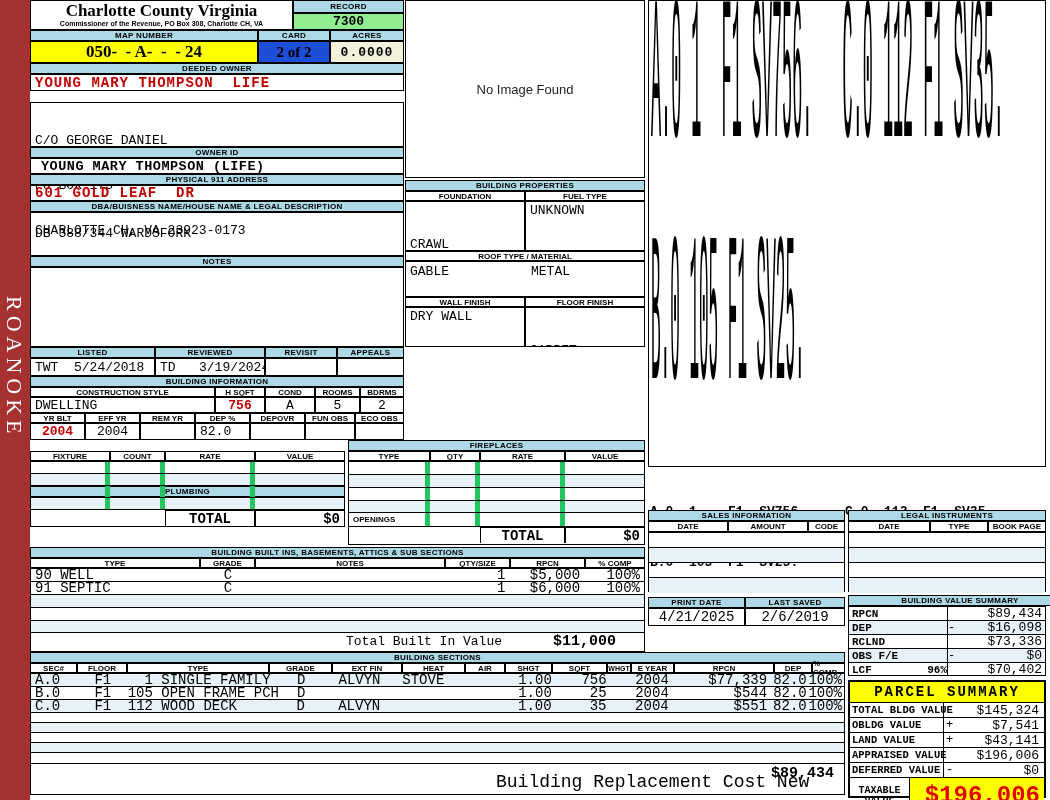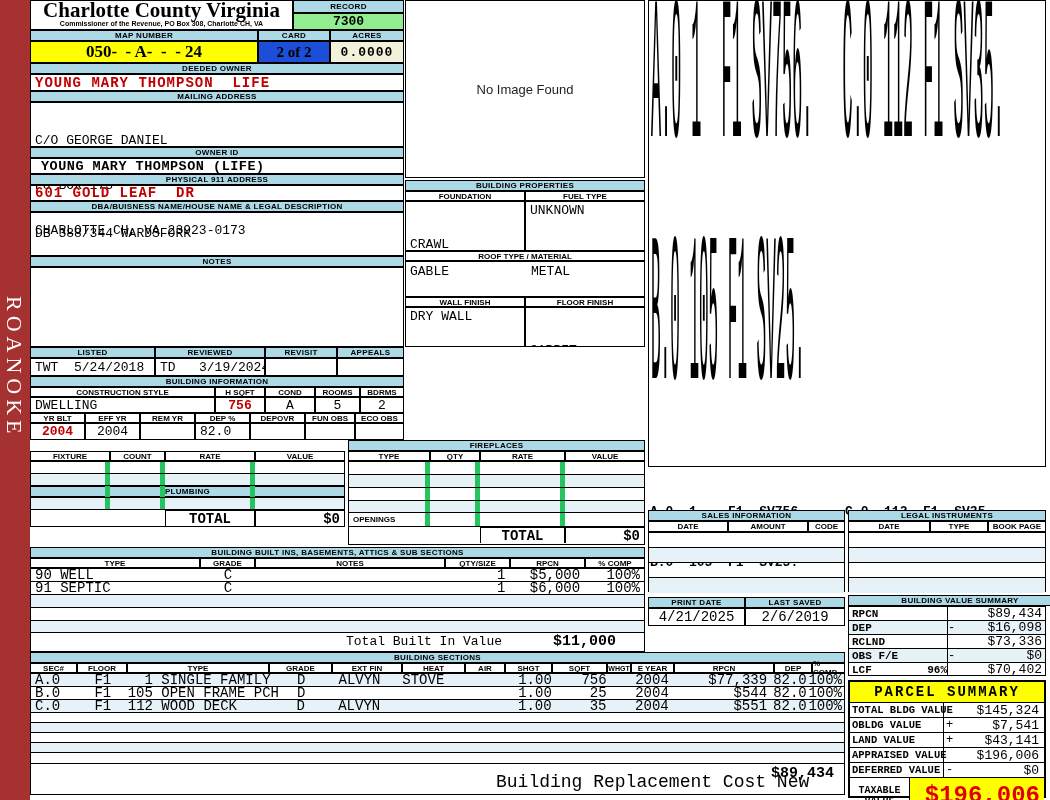--- a/index.html
+++ b/index.html
@@ -34,21 +34,21 @@
 
 <div class="card">
 
   <div class="sec" style="left:0;top:0;width:30px;height:800px;background:#A53131;">
     <div style="position:absolute;top:296px;left:1px;writing-mode:vertical-rl;text-orientation:sideways;
                 color:#fff;font:22px 'Liberation Serif',serif;letter-spacing:5px;">ROANOKE</div>
   </div>
 
   <div class="sec row" style="left:30px;top:0;width:374px;height:30px;">
     <div class="outer" style="width:263px;height:30px;background:#fff;text-align:center;">
-      <div class="serifb" style="font-size:21px;line-height:19px;">Charlotte County Virginia</div>
+      <div class="serifb" style="font-size:17px;line-height:19px;">Charlotte County Virginia</div>
       <div style="font:bold 7px 'Liberation Sans',sans-serif;line-height:8px;">Commissioner of the Revenue, PO Box 308, Charlotte CH, VA</div>
     </div>
     <div style="width:111px;height:30px;display:flex;flex-direction:column;">
       <div class="bar" style="height:13px;">RECORD</div>
       <div class="cell c mono b" style="height:17px;background:#90EE90;font-size:13px;">7300</div>
     </div>
   </div>
 
   <div class="sec row" style="left:30px;top:30px;width:374px;height:11px;">
     <div class="bar" style="width:228px;">MAP NUMBER</div>
@@ -57,21 +57,20 @@
   </div>
   <div class="sec row" style="left:30px;top:41px;width:374px;height:22px;">
     <div class="cell c serifb" style="width:228px;background:#FFFF00;font-size:17px;white-space:pre;">050-  - A-  -  - 24</div>
     <div class="cell c serifb" style="width:72px;background:#1d4ed8;font-size:15px;">2 of 2</div>
     <div class="cell c mono b" style="width:74px;background:#F2F2DC;font-size:13px;letter-spacing:1px;">0.0000</div>
   </div>
 
   <div class="sec bar" style="left:30px;top:63px;width:374px;height:11px;">DEEDED OWNER</div>
   <div class="sec cell mono b red pl" style="left:30px;top:74px;width:374px;height:17px;font-size:14px;letter-spacing:1px;">YOUNG MARY THOMPSON  LIFE</div>
 
-  <div class="sec bar" style="left:30px;top:91px;width:374px;height:11px;">MAILING ADDRESS</div>
   <div class="sec outer mono pl" style="left:30px;top:102px;width:374px;height:45px;font-size:13px;line-height:15px;">
     <div>C/O GEORGE DANIEL</div>
     <div>PO BOX 173</div>
     <div>CHARLOTTE CH, VA 23923-0173</div>
   </div>
 
   <div class="sec cell mono b" style="left:30px;top:158px;width:374px;height:16px;padding-left:10px;font-size:13.5px;letter-spacing:.5px;">YOUNG MARY THOMPSON (LIFE)</div>
   <div class="sec bar" style="left:30px;top:147px;width:374px;height:11px;">OWNER ID</div>
 
   <div class="sec bar" style="left:30px;top:174px;width:374px;height:11px;">PHYSICAL 911 ADDRESS</div>

